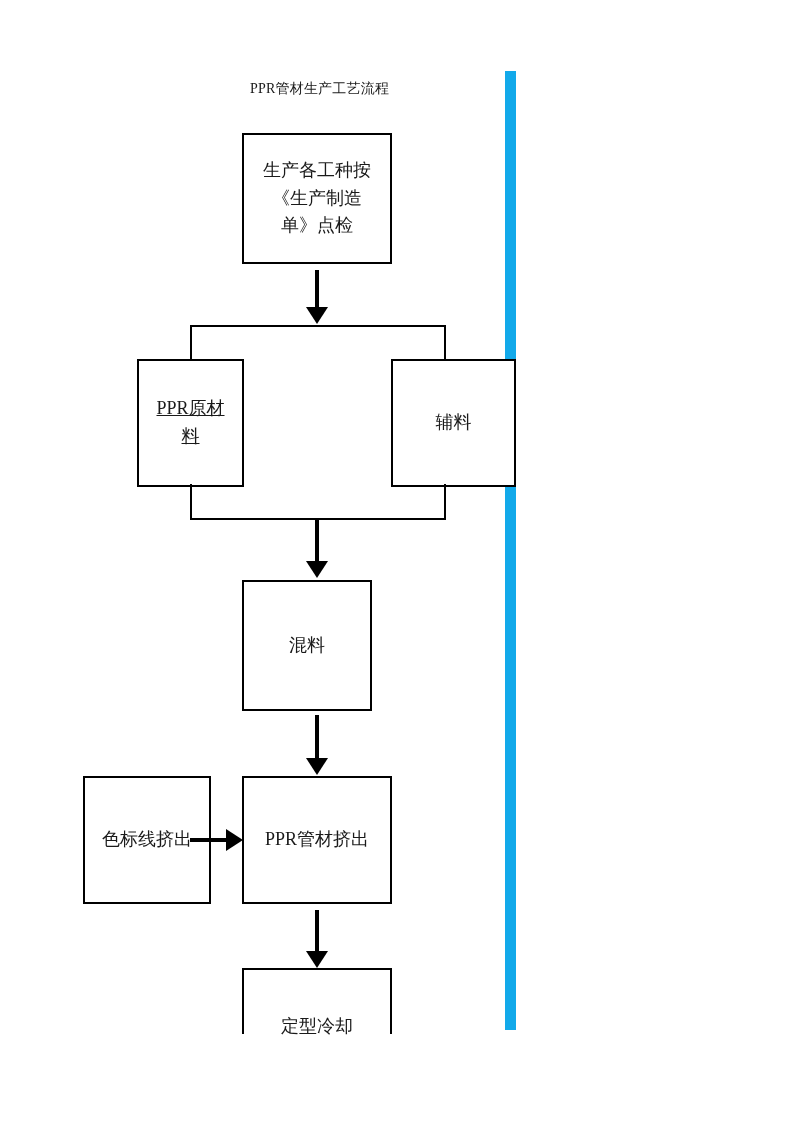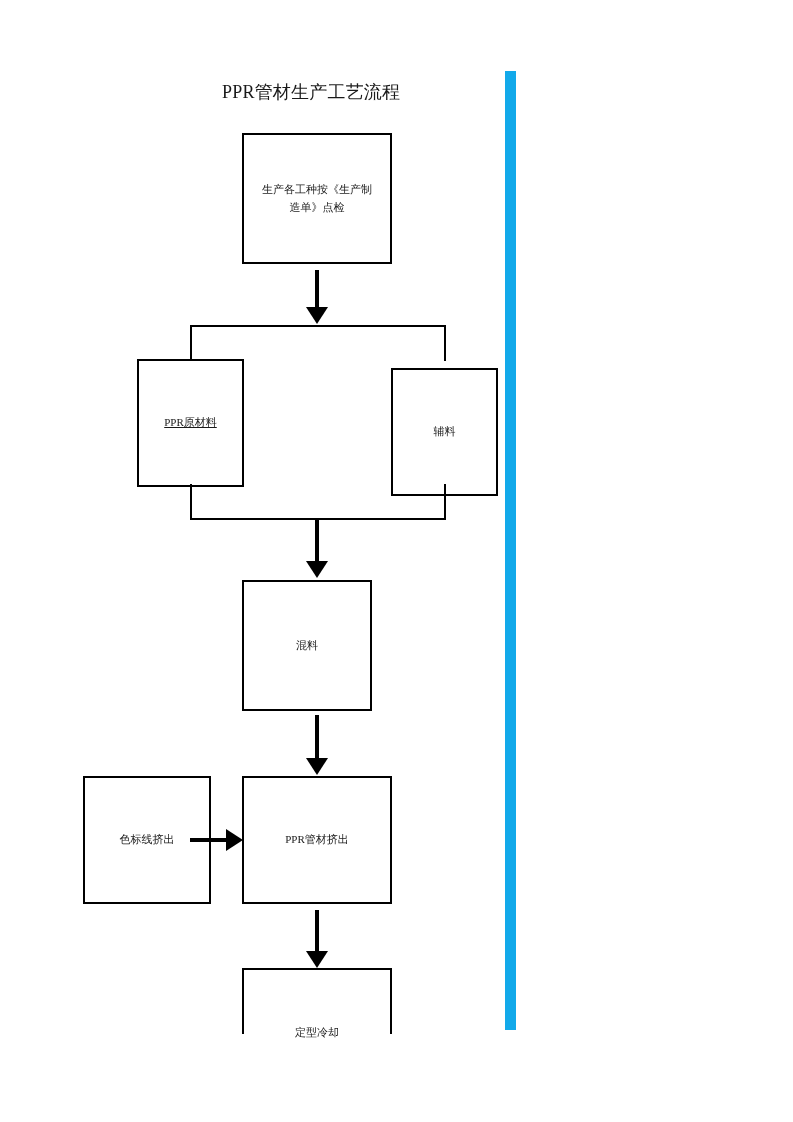--- a/index.html
+++ b/index.html
@@ -20,37 +20,38 @@
 
   
   .side-stripe {
     position: absolute;
     background: #12A9EA;
   }
 
   
   .title {
     position: absolute;
-    font-size: 18px;
+    font-size: 14px;
     color: #1a1a1a;
     white-space: nowrap;
     letter-spacing: 0.2px;
+    margin-left: 28px;
   }
 
   
   .node {
     position: absolute;
     box-sizing: border-box;
     border: 2px solid #000000;
     background: #ffffff;
     display: flex;
     align-items: center;
     justify-content: center;
     text-align: center;
-    font-size: 11px;
+    font-size: 18px;
     color: #1a1a1a;
     line-height: 1.55;
     padding: 4px 14px;
   }
   .node.clipped {
     border-bottom: none;
   }
   .node .node-label {
     display: block;
     width: 100%;
@@ -132,21 +133,21 @@
     <div class="stem" style="height:37px;"></div>
     <div class="head"></div>
   </div>
 
   <div class="bracket down" style="left:190px; top:325px; width:256px; height:36px;"></div>
 
   <div class="node" style="left:137px; top:359px; width:107px; height:128px;text-decoration:underline;">
     <span class="node-label">PPR原材料</span>
   </div>
 
-  <div class="node" style="left:391px; top:368px; width:107px; height:128px;">
+  <div class="node" style="left:391px; top:359px; width:125px; height:128px;">
     <span class="node-label">辅料</span>
   </div>
 
   <div class="bracket up" style="left:190px; top:484px; width:256px; height:36px;"></div>
 
   <div class="arrow-v" style="position:absolute; left:301px; top:520px; width:32px; height:58px;">
     <div class="stem" style="height:41px;"></div>
     <div class="head"></div>
   </div>
 

